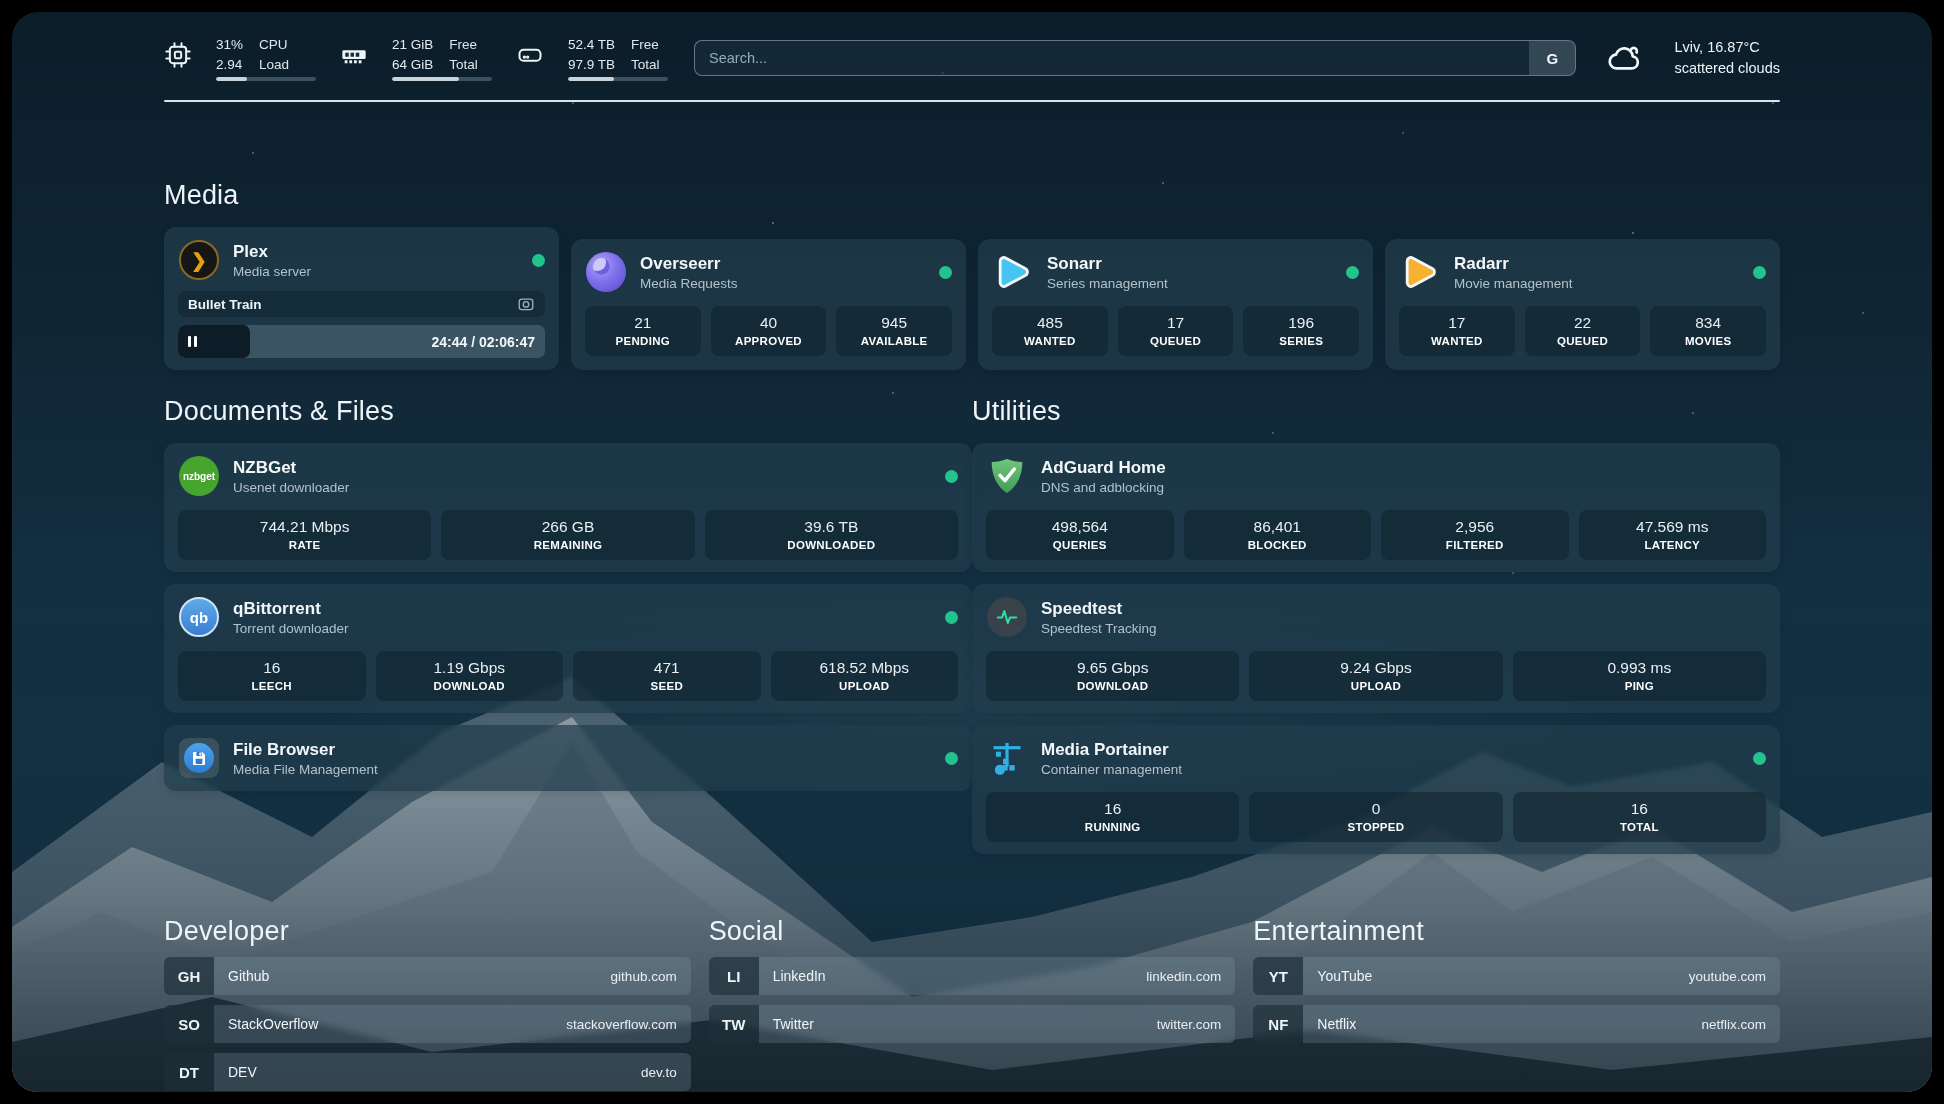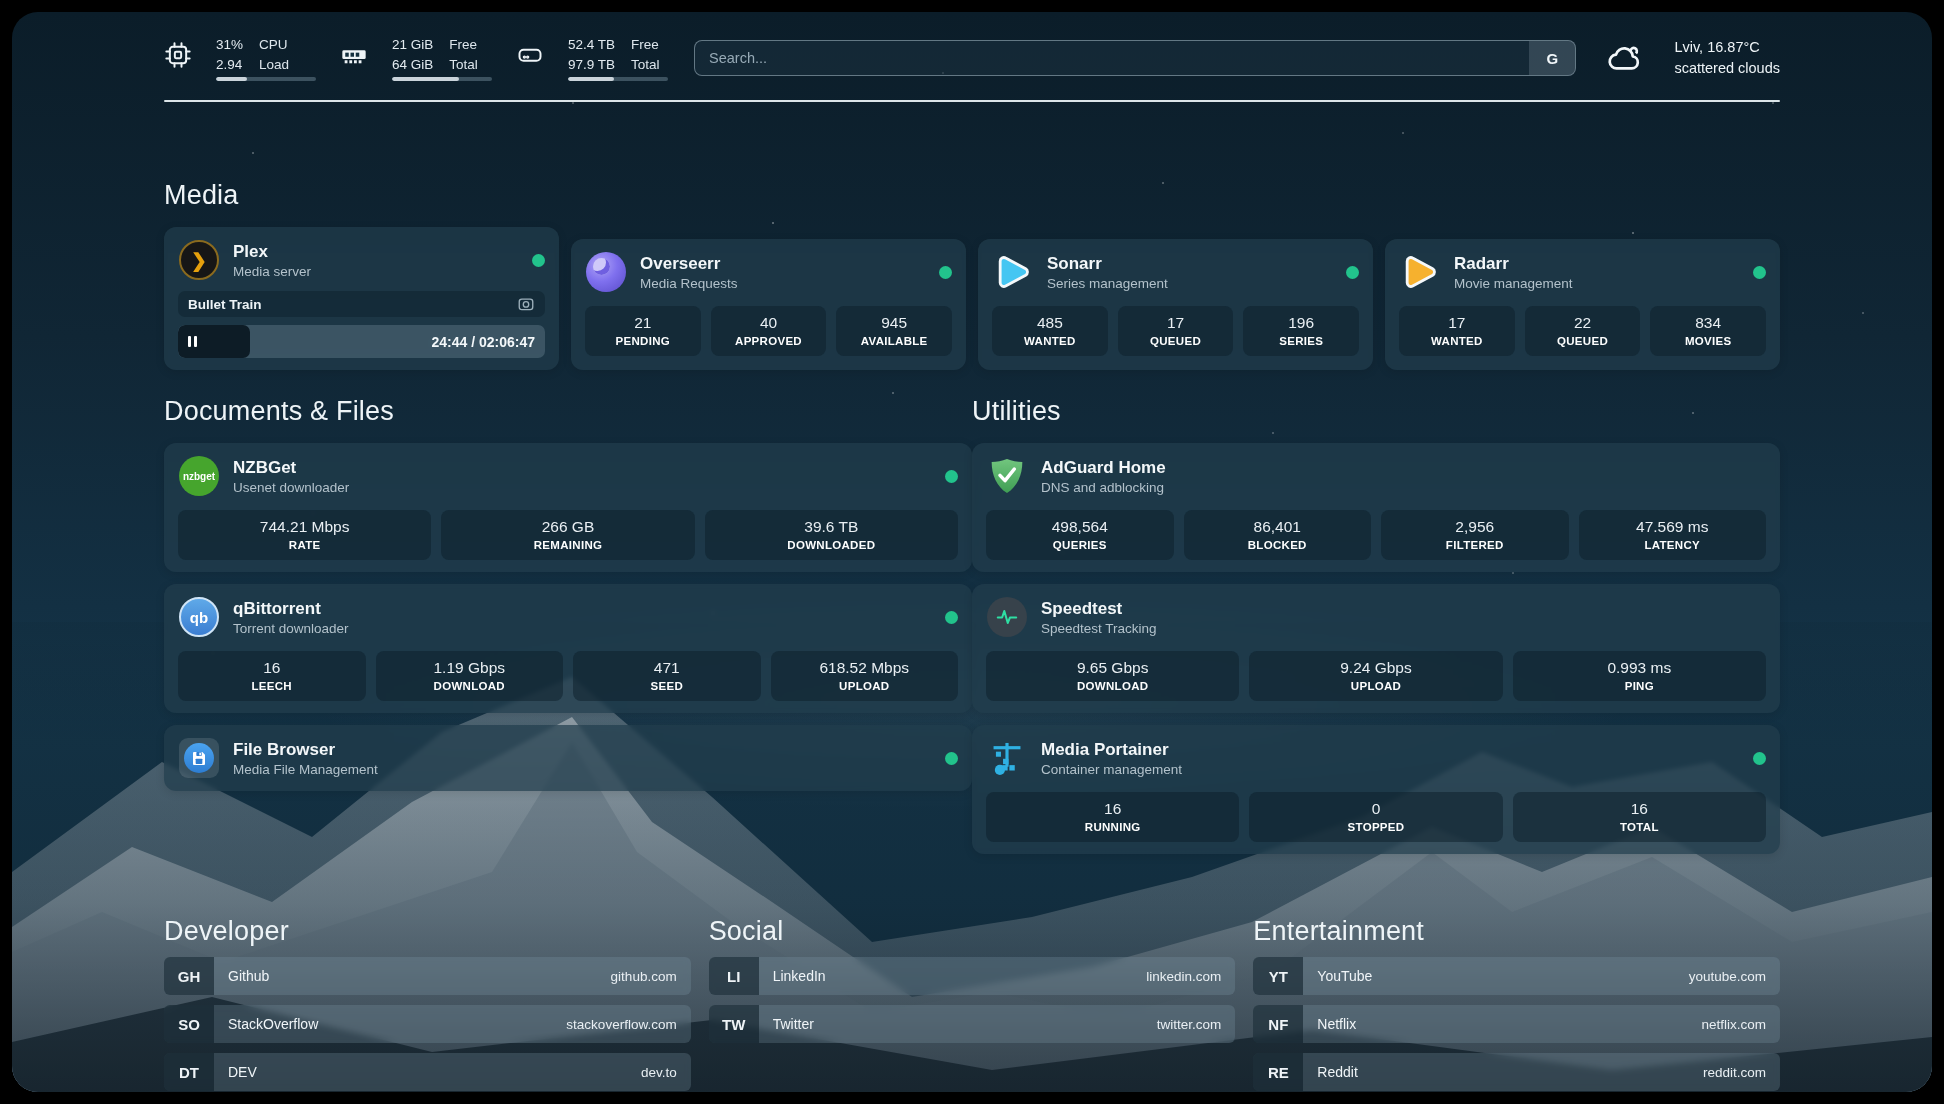--- a/index.html
+++ b/index.html
@@ -578,22 +578,17 @@
         <div class="link-item">
           <span class="link-badge">YT</span>
           <span class="link-name">YouTube</span>
           <span class="link-url">youtube.com</span>
         </div>
         <div class="link-item">
           <span class="link-badge">NF</span>
           <span class="link-name">Netflix</span>
           <span class="link-url">netflix.com</span>
         </div>
-        <div class="link-item">
-          <span class="link-badge">RE</span>
-          <span class="link-name">Reddit</span>
-          <span class="link-url">reddit.com</span>
-        </div>
       </div>
     </div>
 
   </div>
 </div>
 
 </body></html>

